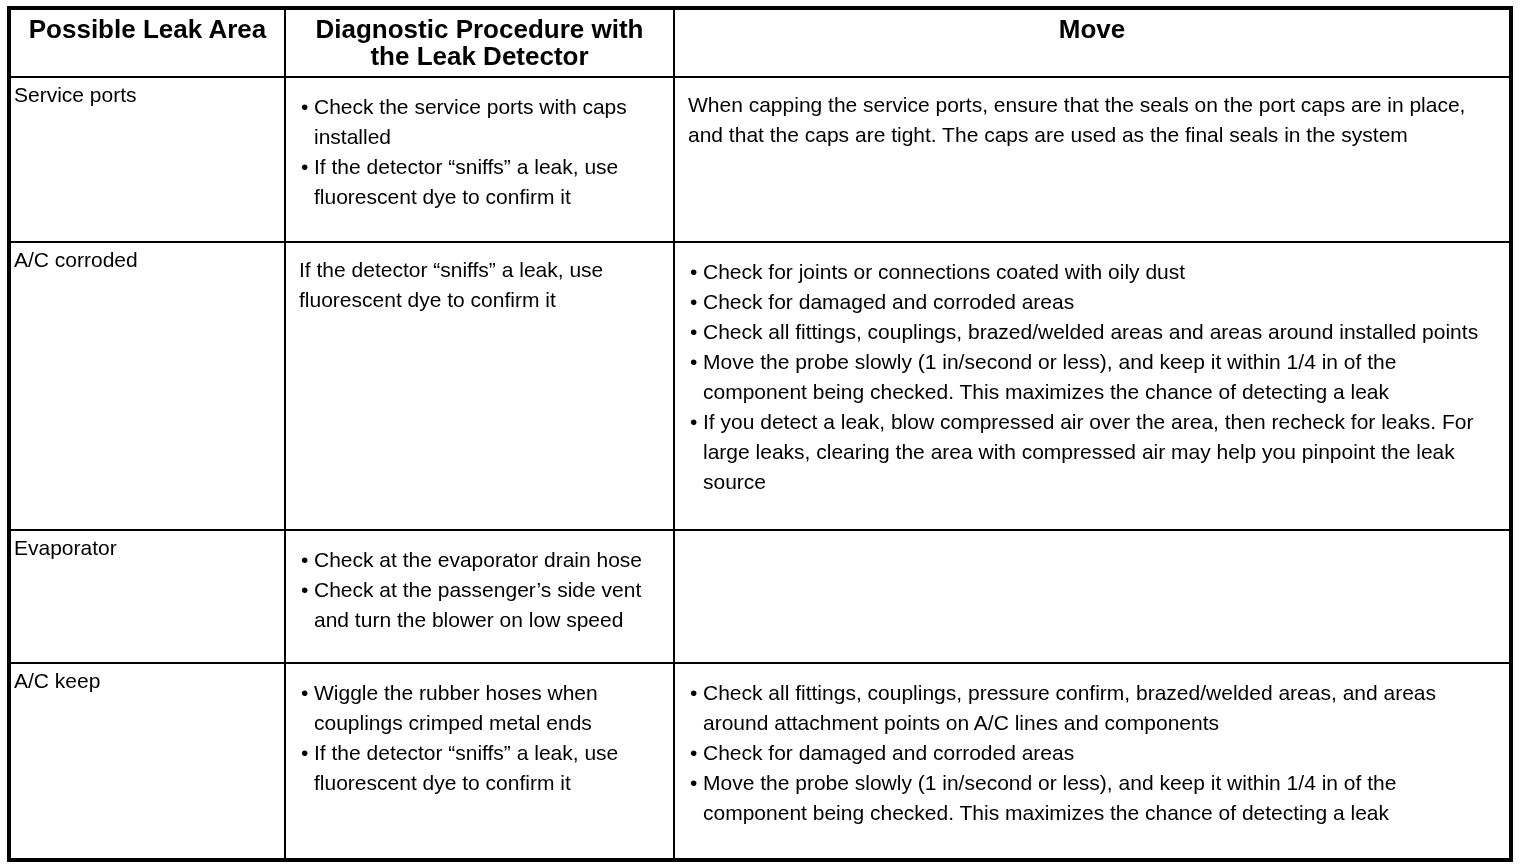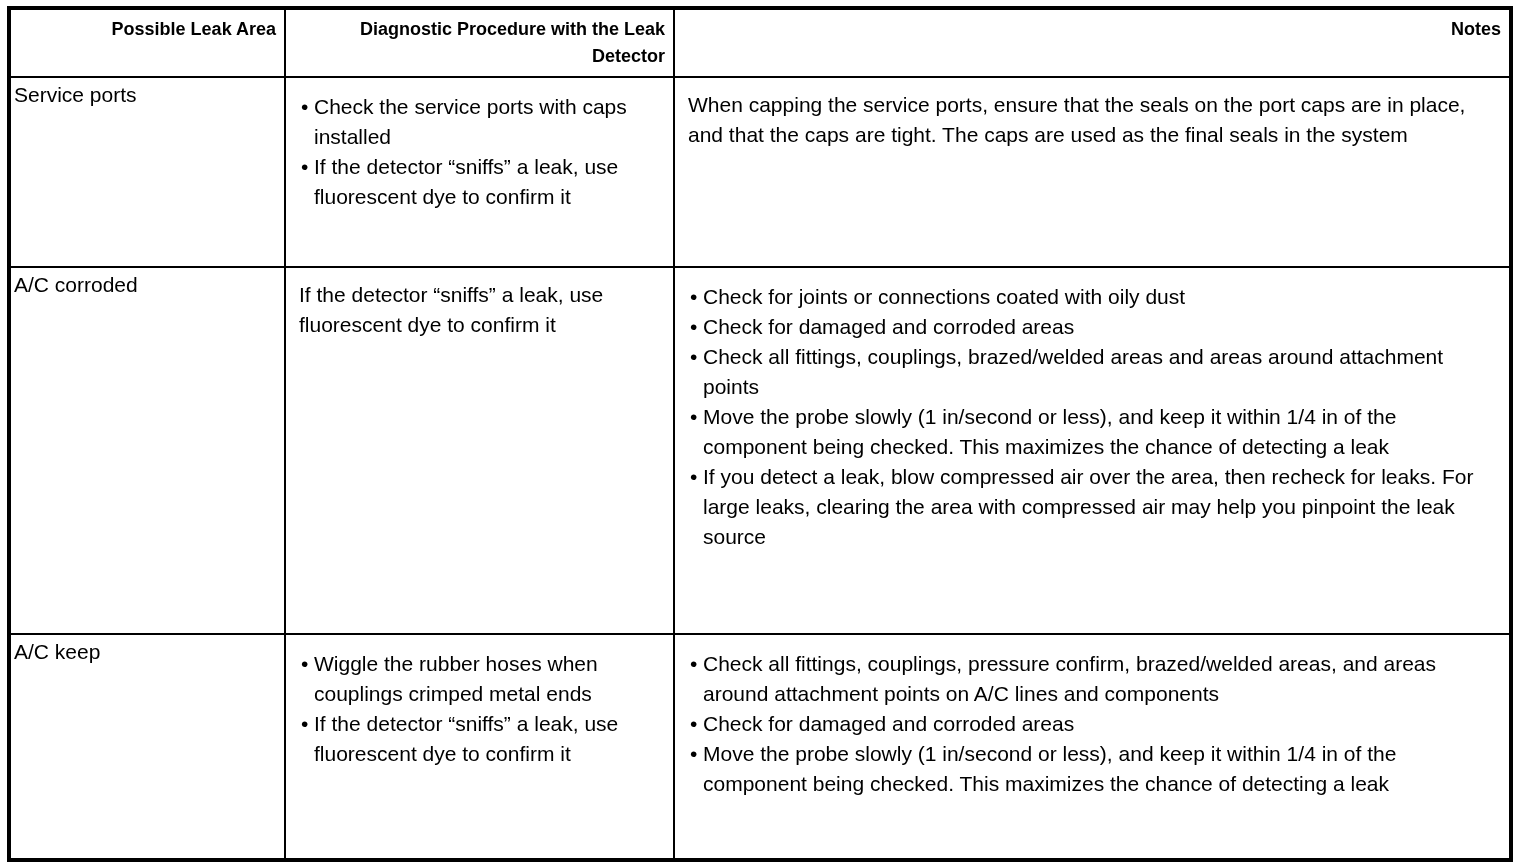--- a/index.html
+++ b/index.html
@@ -30,22 +30,22 @@
   th, td {
     border: 2px solid #000000;
     vertical-align: top;
     font-size: 21px;
     line-height: 30px;
     padding: 2px 4px 12px 3px;
     overflow: hidden;
   }
   th {
     font-weight: bold;
-    text-align: right;
-    font-size: 18px;
+    text-align: center;
+    font-size: 26px;
     line-height: 27px;
     padding: 6px 8px;
     vertical-align: top;
   }
   td p {
     margin: 10px;
   }
   ul.bullet-list {
     margin: 12px;
     padding: 0;
@@ -70,21 +70,21 @@
   <table class="leak-table">
     <colgroup>
       <col class="col-area">
       <col class="col-procedure">
       <col class="col-notes">
     </colgroup>
     <thead>
       <tr>
         <th>Possible Leak Area</th>
         <th>Diagnostic Procedure with the Leak Detector</th>
-        <th>Notes</th>
+        <th>Move</th>
       </tr>
     </thead>
     <tbody id="leak-table-body">
 
     <tr>
           <td>Service ports</td>
           <td>
             <ul class="bullet-list">
               <li>Check the service ports with caps installed</li>
               <li>If the detector “sniffs” a leak, use fluorescent dye to confirm it</li>
@@ -96,25 +96,35 @@
         </tr>
         <tr>
           <td>A/C corroded</td>
           <td>
             <p>If the detector “sniffs” a leak, use fluorescent dye to confirm it</p>
           </td>
           <td>
             <ul class="bullet-list">
               <li>Check for joints or connections coated with oily dust</li>
               <li>Check for damaged and corroded areas</li>
-              <li>Check all fittings, couplings, brazed/welded areas and areas around attachment points</li>
+              <li>Check all fittings, couplings, brazed/welded areas and areas around installed points</li>
               <li>Move the probe slowly (1 in/second or less), and keep it within 1/4 in of the component being checked. This maximizes the chance of detecting a leak</li>
               <li>If you detect a leak, blow compressed air over the area, then recheck for leaks. For large leaks, clearing the area with compressed air may help you pinpoint the leak source</li>
             </ul>
           </td>
+        </tr>
+        <tr>
+          <td>Evaporator</td>
+          <td>
+            <ul class="bullet-list">
+              <li>Check at the evaporator drain hose</li>
+              <li>Check at the passenger’s side vent and turn the blower on low speed</li>
+            </ul>
+          </td>
+          <td></td>
         </tr>
         <tr>
           <td>A/C keep</td>
           <td>
             <ul class="bullet-list">
               <li>Wiggle the rubber hoses when couplings crimped metal ends</li>
               <li>If the detector “sniffs” a leak, use fluorescent dye to confirm it</li>
             </ul>
           </td>
           <td>

